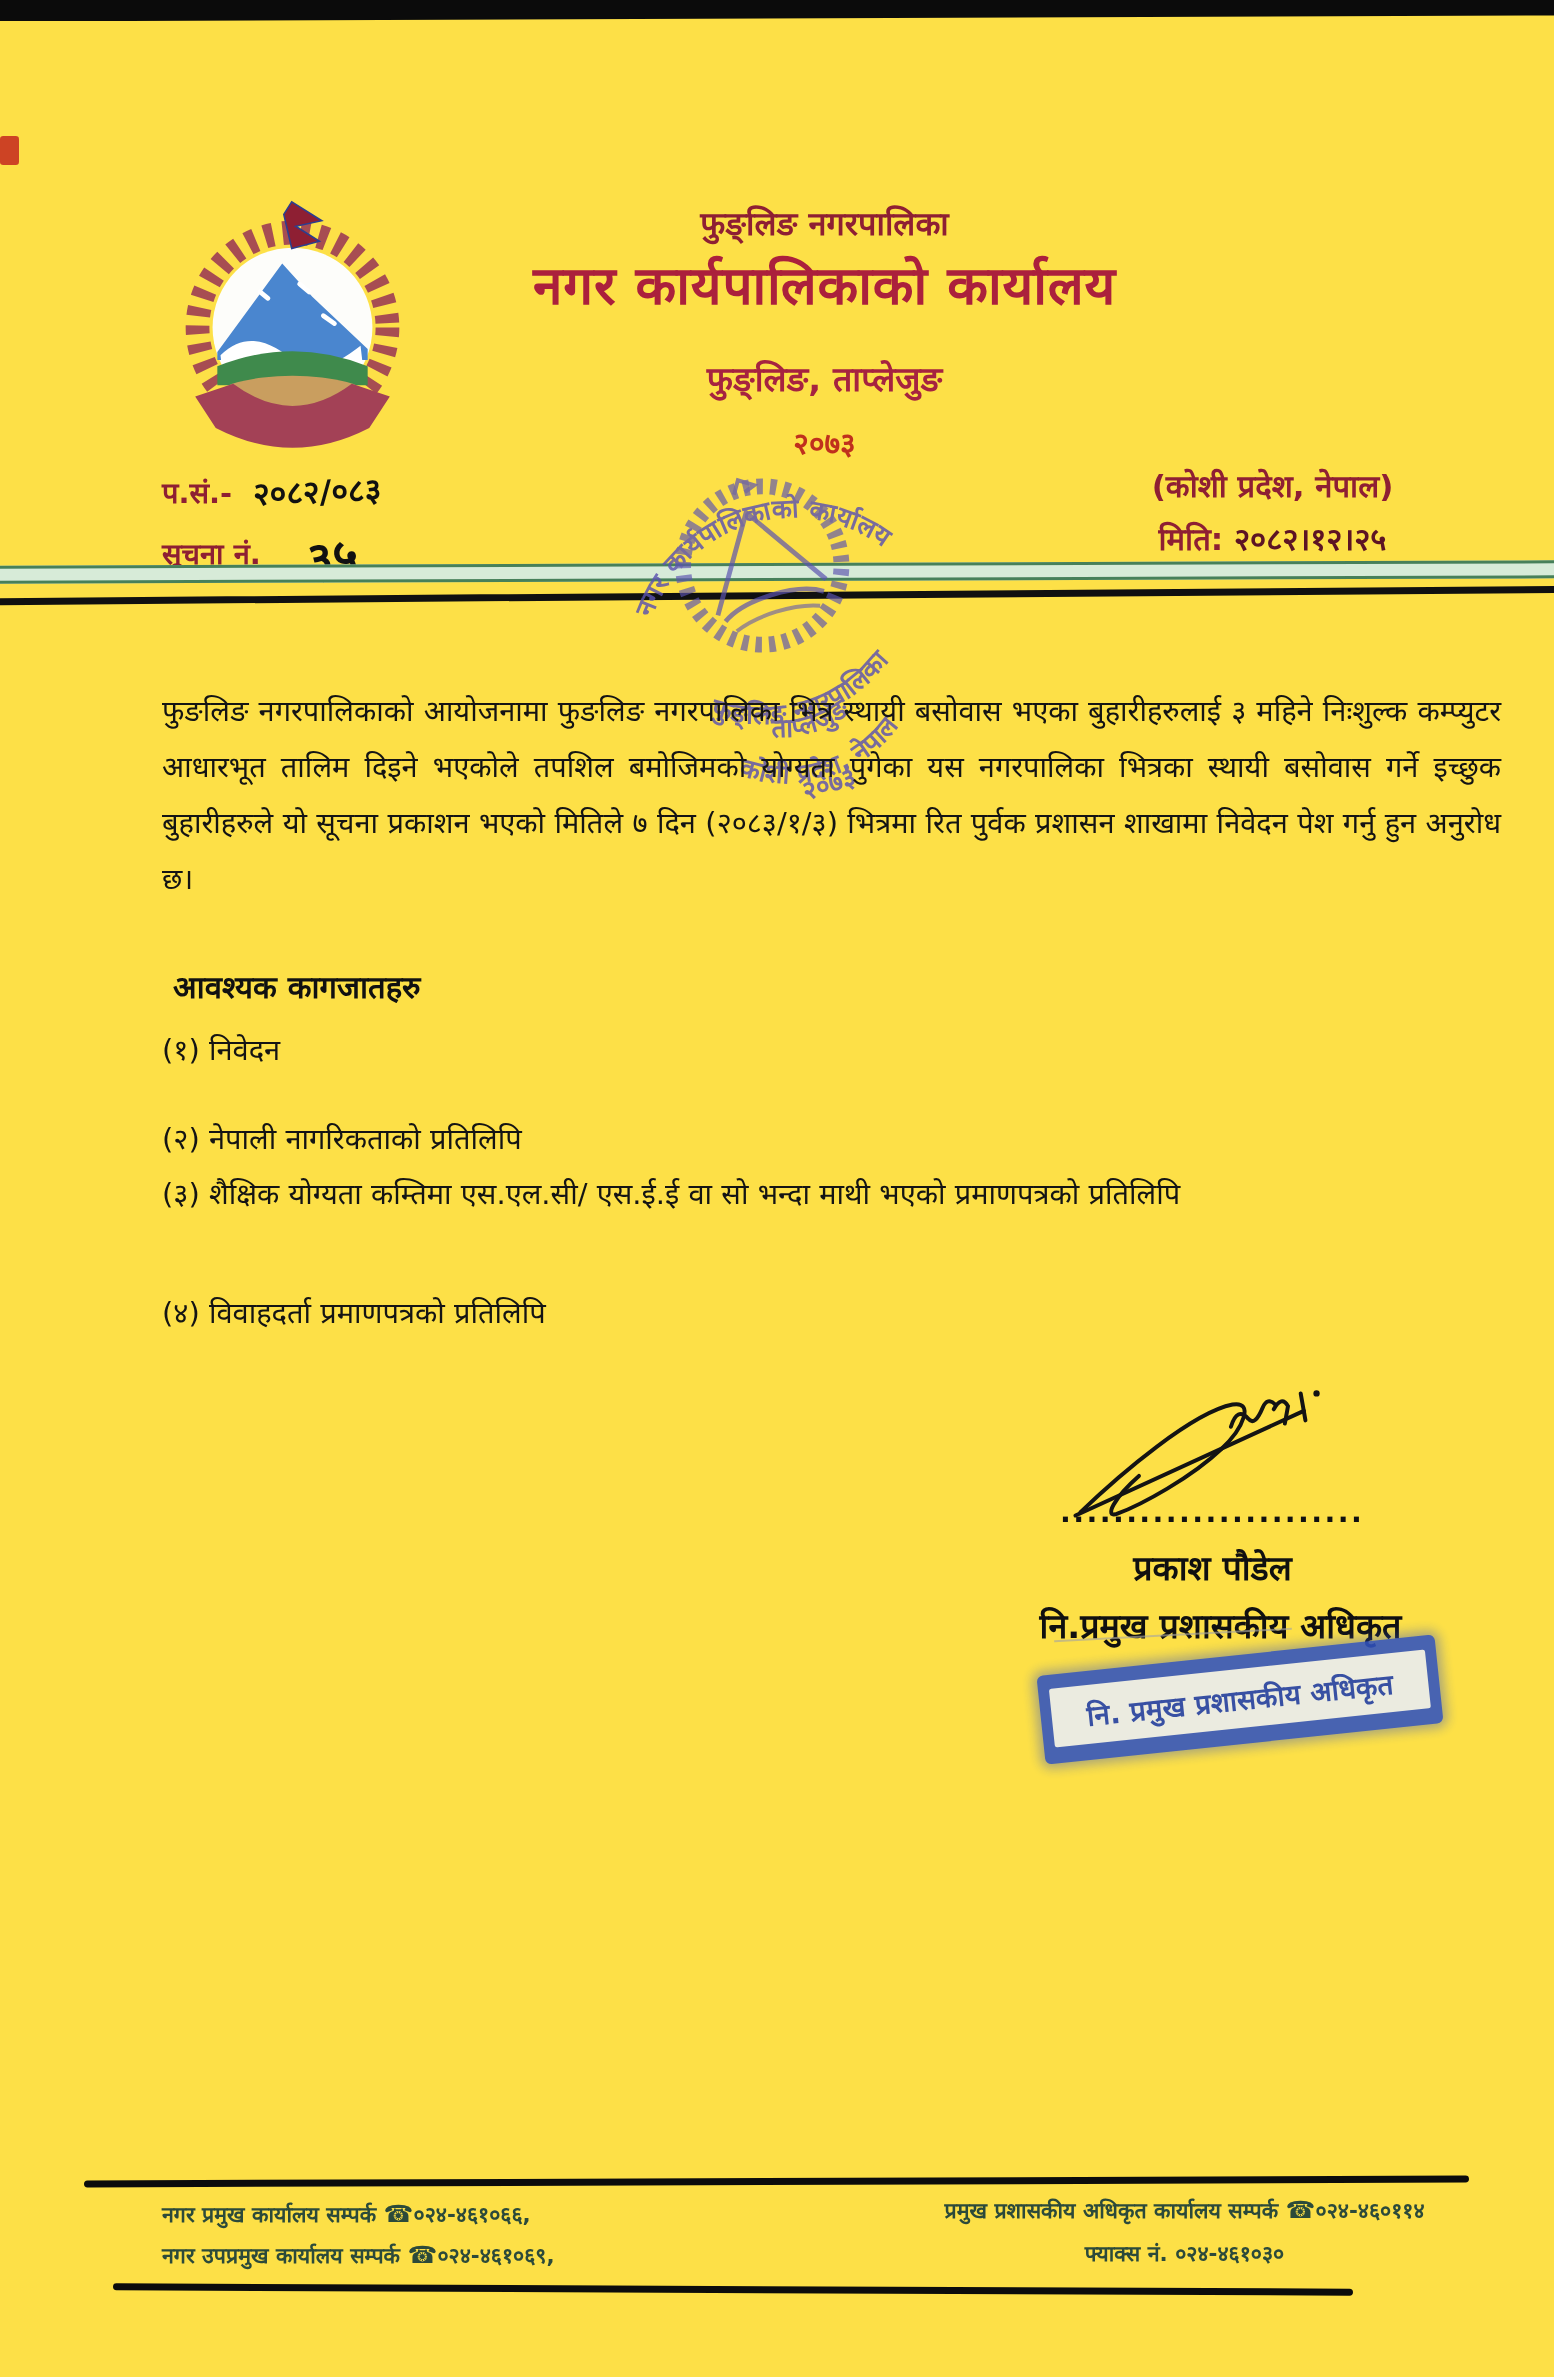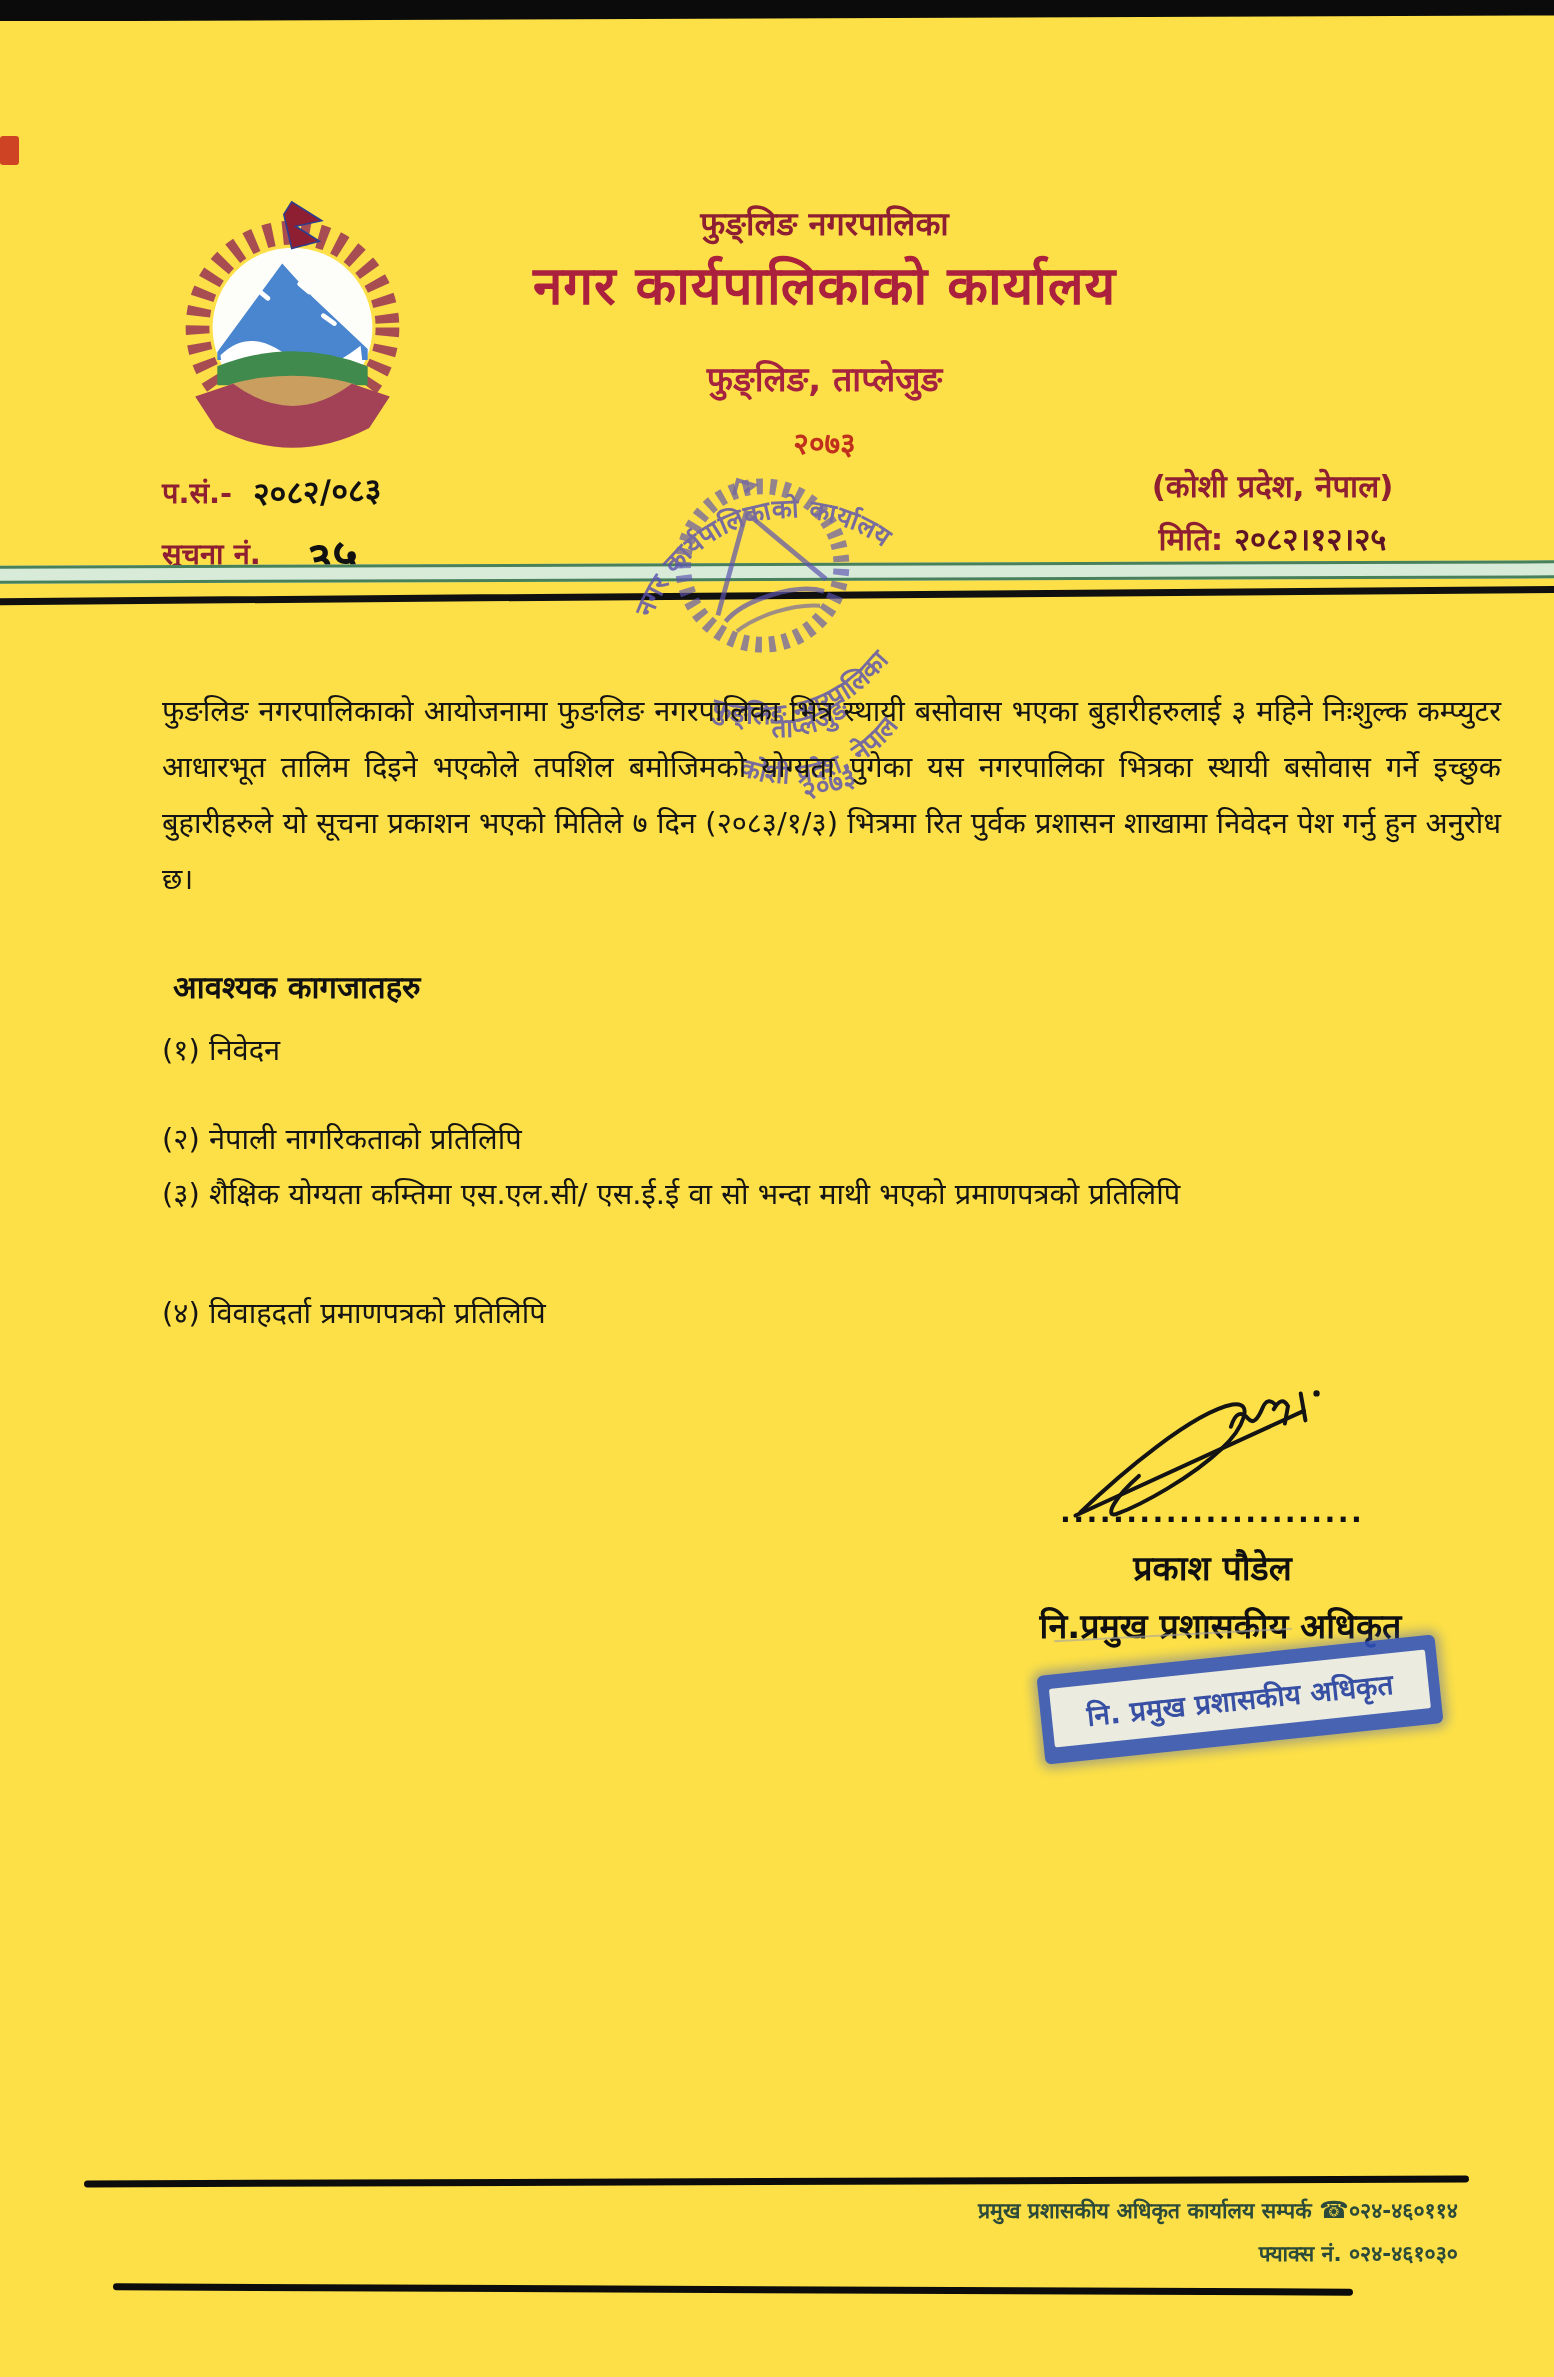--- a/index.html
+++ b/index.html
@@ -55,21 +55,21 @@
     display:flex;align-items:center;justify-content:center;border-radius:2.4px;}
   .stamp-blue-text{font-size:28px;font-weight:bold;color:#1d3db0;white-space:nowrap;}
 
   
   .stamp-round{left:588px;top:411px;opacity:.82;}
 
   
   .f-rule-top{left:84px;top:2178px;width:1385px;height:7.1px;background:#0c0c0c;border-radius:4px;transform:rotate(-0.2deg);}
   .f-rule-bot{left:113px;top:2286px;width:1240px;height:7.1px;background:#0c0c0c;border-radius:4px;transform:rotate(0.25deg);}
   .f-left{left:162px;top:2194px;font-size:21.4px;font-weight:bold;color:#2c4a3a;line-height:40px;}
-  .f-right{left:911px;top:2189px;width:547px;font-size:21.4px;font-weight:bold;color:#2c4a3a;line-height:43px;text-align:right;}
+  .f-right{left:911px;top:2189px;width:547px;font-size:21.4px;font-weight:bold;color:#2c4a3a;line-height:43px;text-align:center;}
   .f-email{left:634px;top:2235px;width:428px;text-align:center;font-size:24px;font-weight:bold;font-style:italic;color:#1c3fae;}
   .phone-ic{font-size:24px;}
 </style>
 </head>
 <body>
 
 <div id="page">
 
   <div class="abs scan-topbar"></div>
   <div class="abs scan-redmark"></div>
@@ -163,20 +163,30 @@
   <div class="abs sig-title center">नि.प्रमुख प्रशासकीय अधिकृत</div>
   <div class="abs pencil"></div>
 
   <div class="abs stamp-blue-outer">
     <div class="stamp-blue-inner">
       <span class="stamp-blue-text">नि. प्रमुख प्रशासकीय अधिकृत</span>
     </div>
   </div>
 
   <div class="abs f-rule-top"></div>
+  <div class="abs f-left">
+    <div>
+      <span>नगर प्रमुख कार्यालय सम्पर्क</span>
+      <span class="phone-ic">☎</span><span>०२४-४६१०६६,</span>
+    </div>
+    <div>
+      <span>नगर उपप्रमुख कार्यालय सम्पर्क</span>
+      <span class="phone-ic">☎</span><span>०२४-४६१०६९,</span>
+    </div>
+  </div>
   <div class="abs f-right">
     <div>
       <span>प्रमुख प्रशासकीय अधिकृत कार्यालय सम्पर्क</span>
       <span class="phone-ic">☎</span><span>०२४-४६०११४</span>
     </div>
     <div>
       <span>फ्याक्स नं.</span>
       <span>०२४-४६१०३०</span>
     </div>
   </div>

